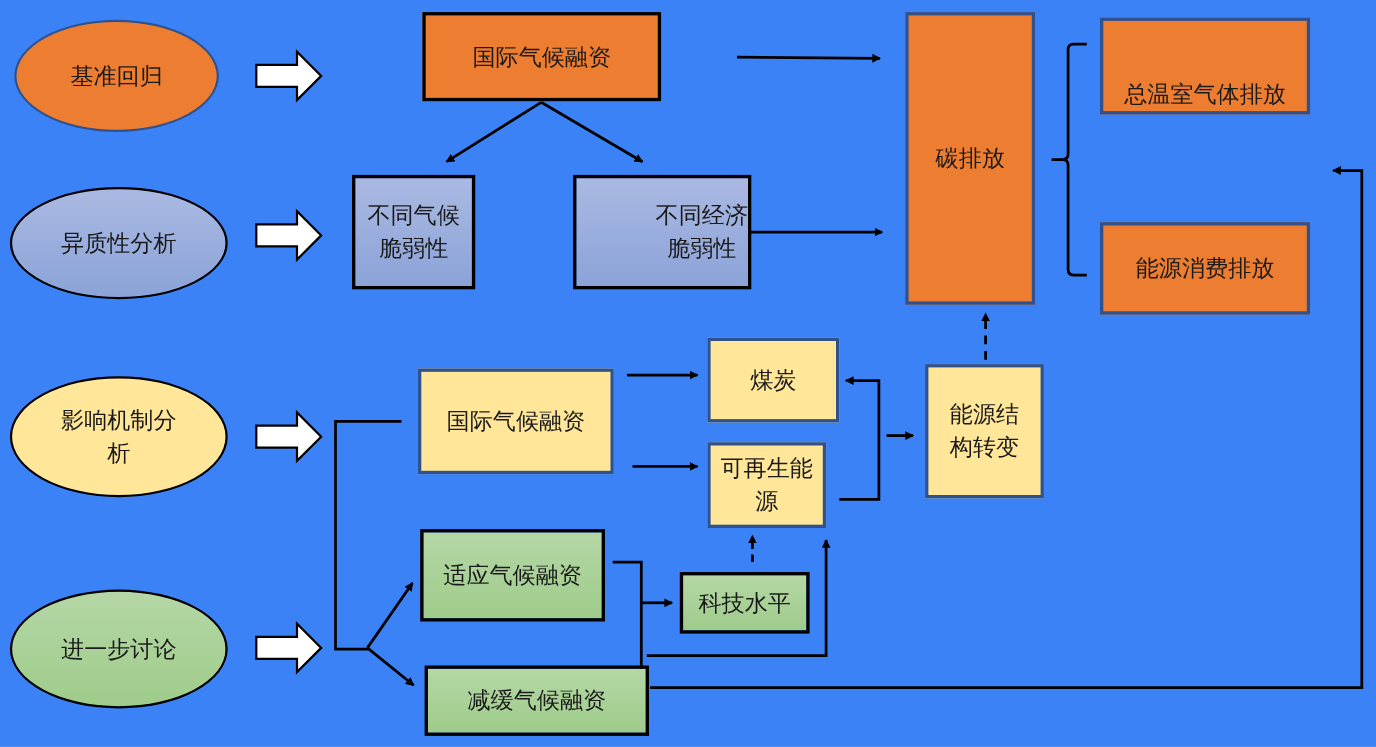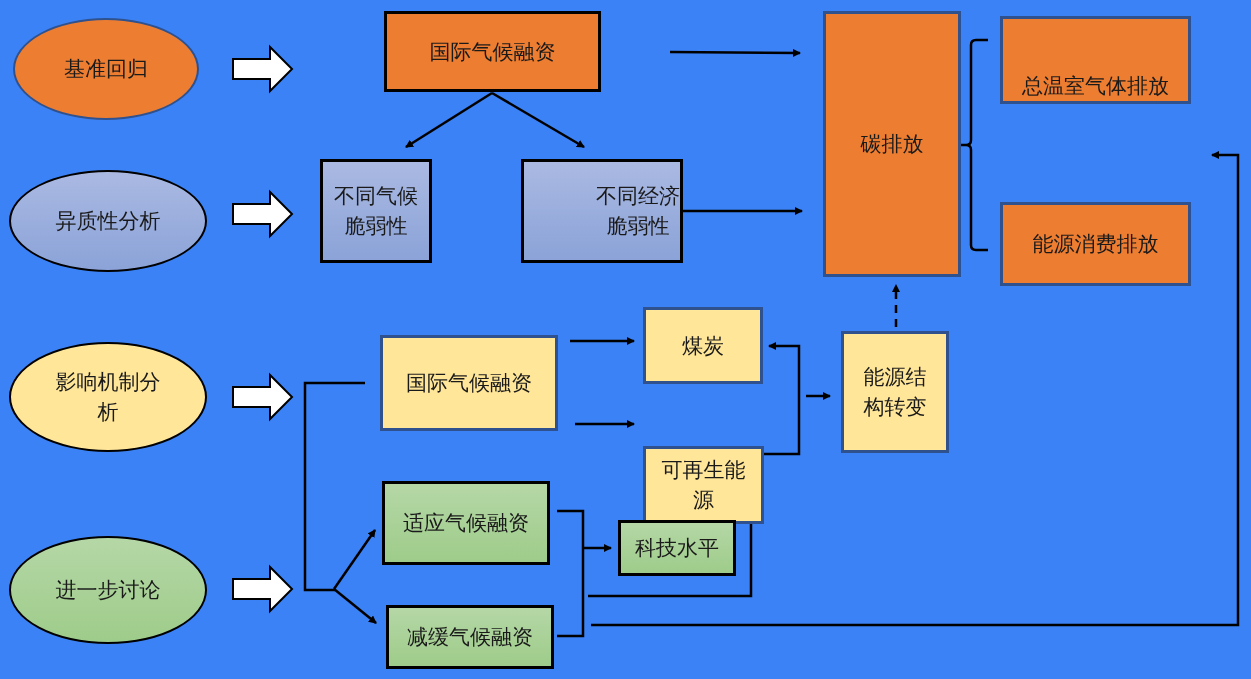--- a/index.html
+++ b/index.html
@@ -86,47 +86,47 @@
   </div>
   <div class="node blue" style="left:320px;top:159px;width:112px;height:104px;">
     <span class="label">不同气候
 脆弱性</span>
   </div>
   <div class="node blue" style="left:521px;top:159px;width:162px;height:104px;justify-content:flex-end;">
     <span class="label">不同经济
 脆弱性</span>
   </div>
 
-  <div class="node orange" style="left:823px;top:11px;width:138px;height:266px;">
+  <div class="node orange" style="left:823px;top:11px;width:118px;height:266px;">
     <span class="label">碳排放</span>
   </div>
   <div class="node orange" style="left:1000px;top:16px;width:191px;height:88px;align-items:flex-end;">
     <span class="label">总温室气体排放</span>
   </div>
   <div class="node orange" style="left:1000px;top:202px;width:191px;height:84px;">
     <span class="label">能源消费排放</span>
   </div>
 
   <div class="node yellow" style="left:380px;top:335px;width:178px;height:96px;">
     <span class="label">国际气候融资</span>
   </div>
   <div class="node yellow" style="left:643px;top:307px;width:120px;height:77px;">
     <span class="label">煤炭</span>
   </div>
-  <div class="node yellow" style="left:643px;top:402px;width:121px;height:78px;margin-top:44px;">
+  <div class="node yellow" style="left:643px;top:402px;width:108px;height:78px;">
     <span class="label">可再生能
 源</span>
   </div>
   <div class="node yellow" style="left:841px;top:331px;width:108px;height:122px;">
     <span class="label">能源结
 构转变</span>
   </div>
 
   <div class="node green" style="left:382px;top:481px;width:168px;height:84px;">
     <span class="label">适应气候融资</span>
   </div>
-  <div class="node green" style="left:386px;top:605px;width:168px;height:64px;">
+  <div class="node green" style="left:386px;top:605px;width:204px;height:64px;">
     <span class="label">减缓气候融资</span>
   </div>
   <div class="node green" style="left:618px;top:520px;width:118px;height:56px;">
     <span class="label">科技水平</span>
   </div>
 </div>
 
 </body></html>

